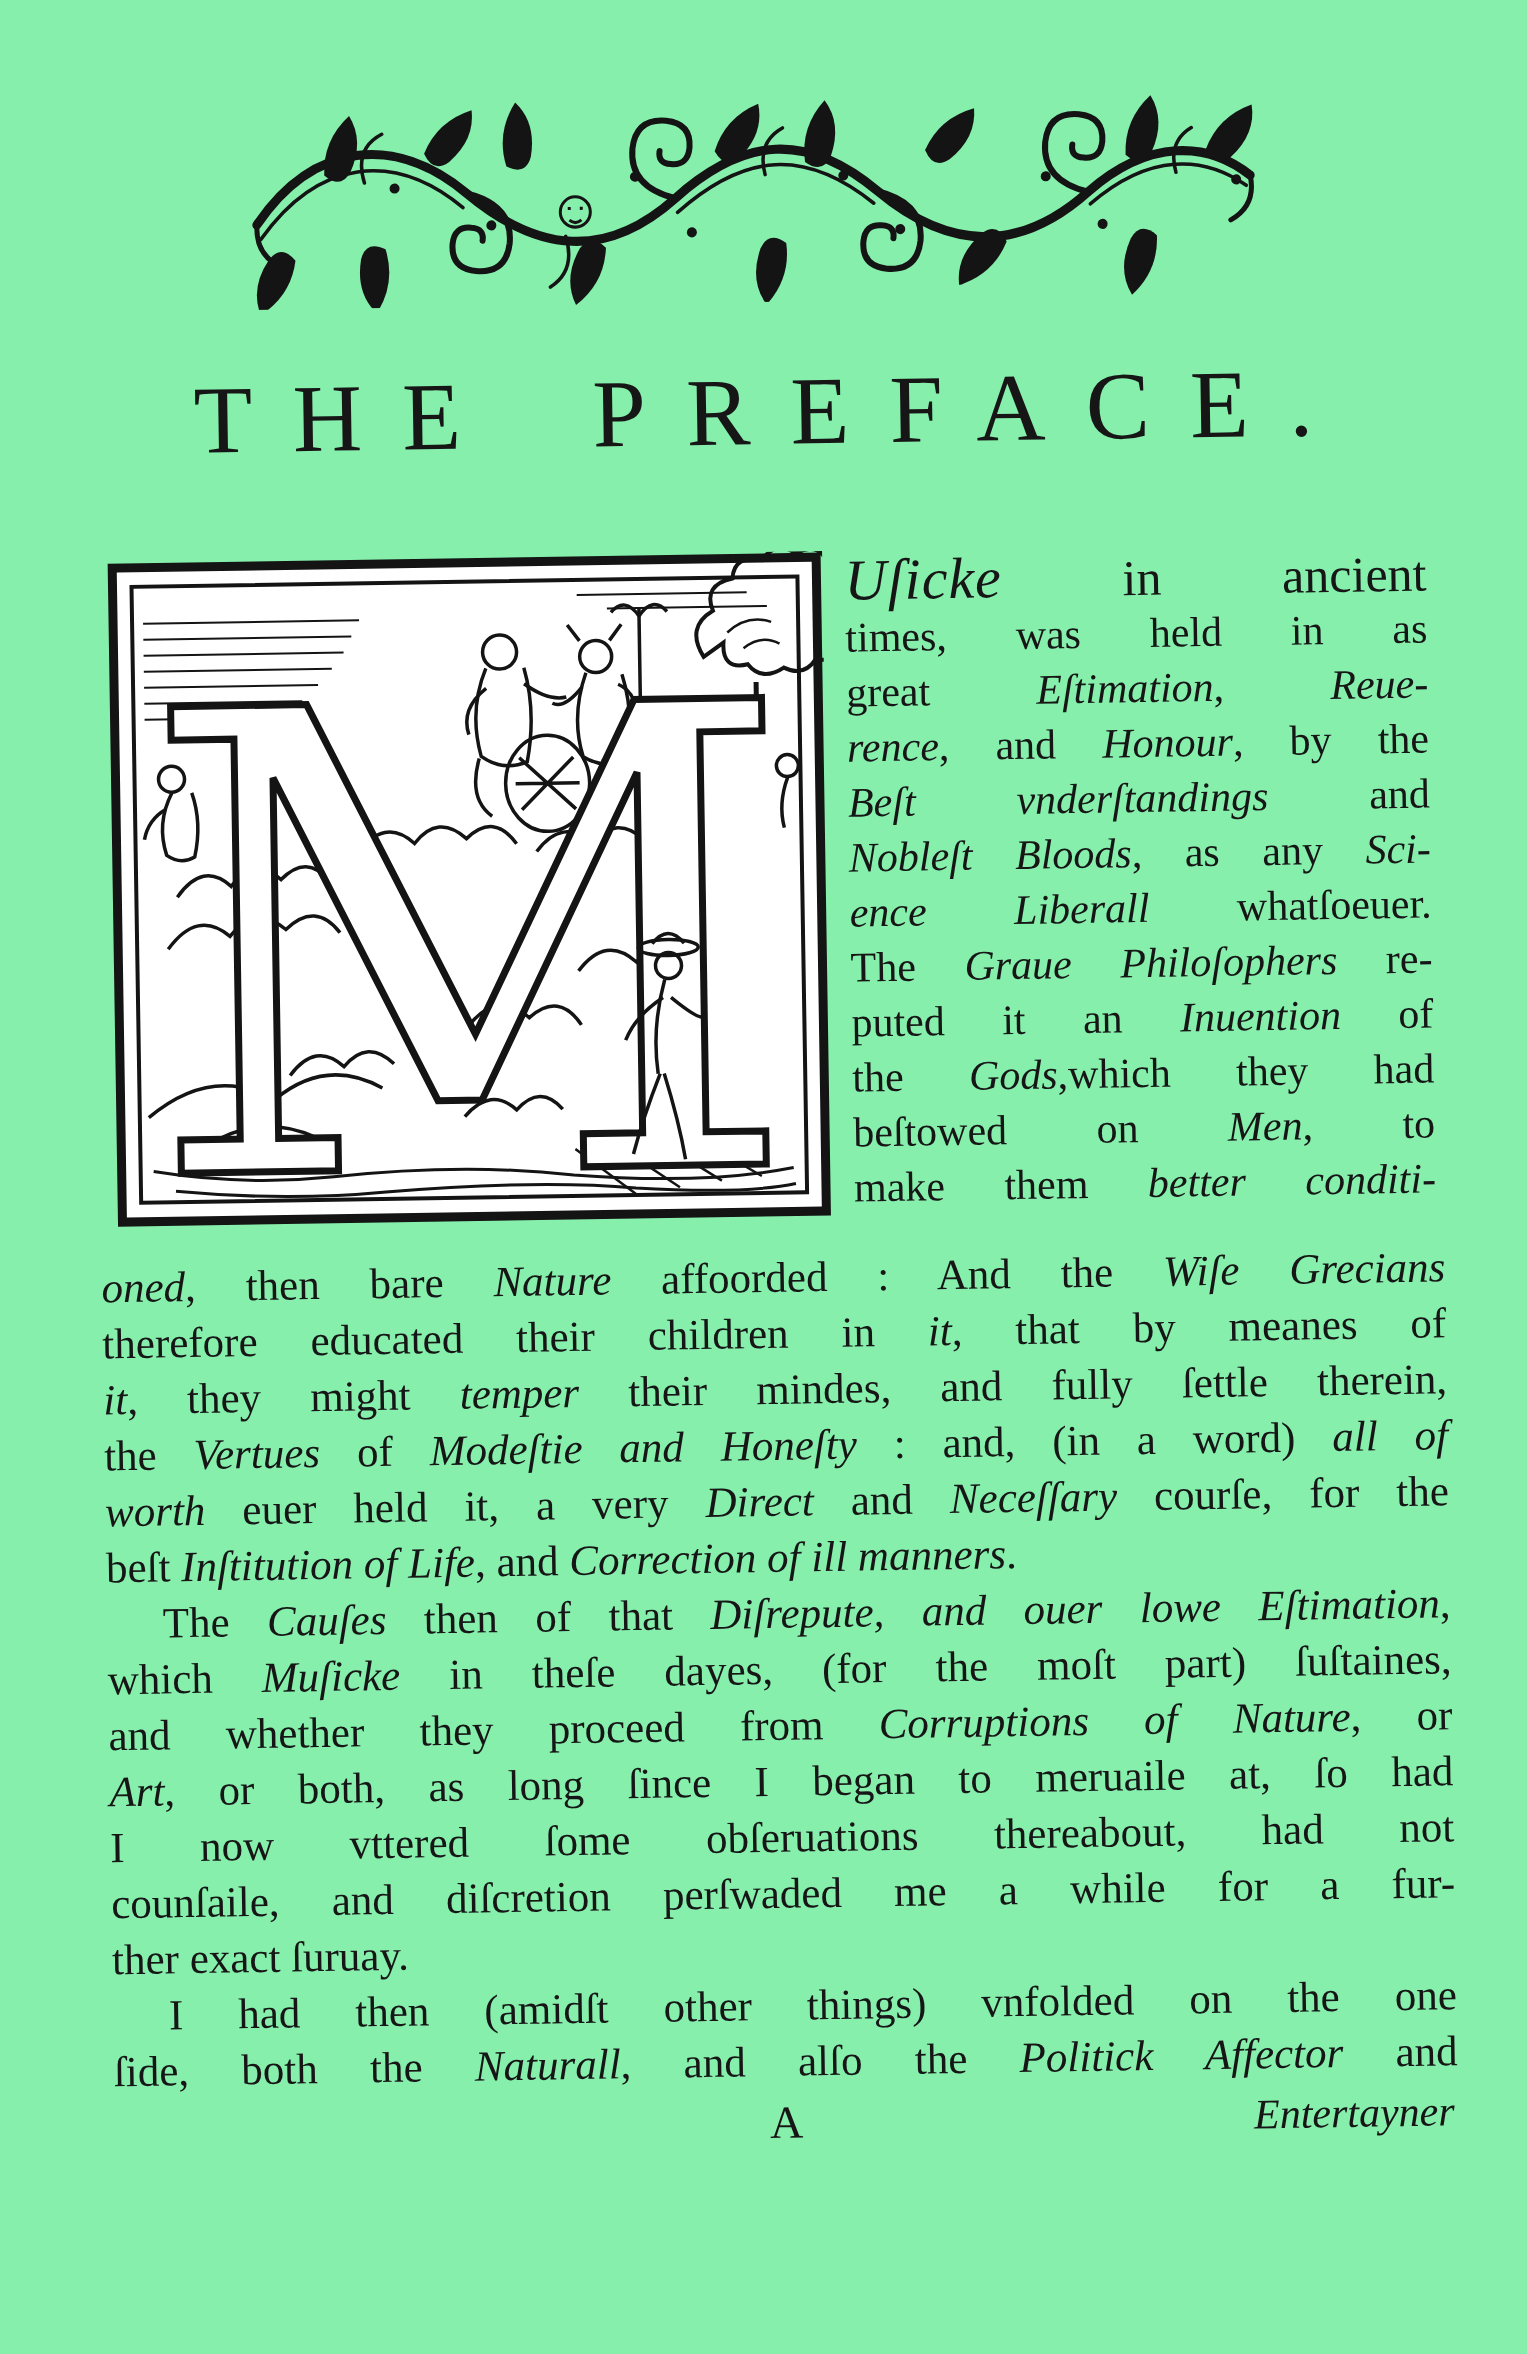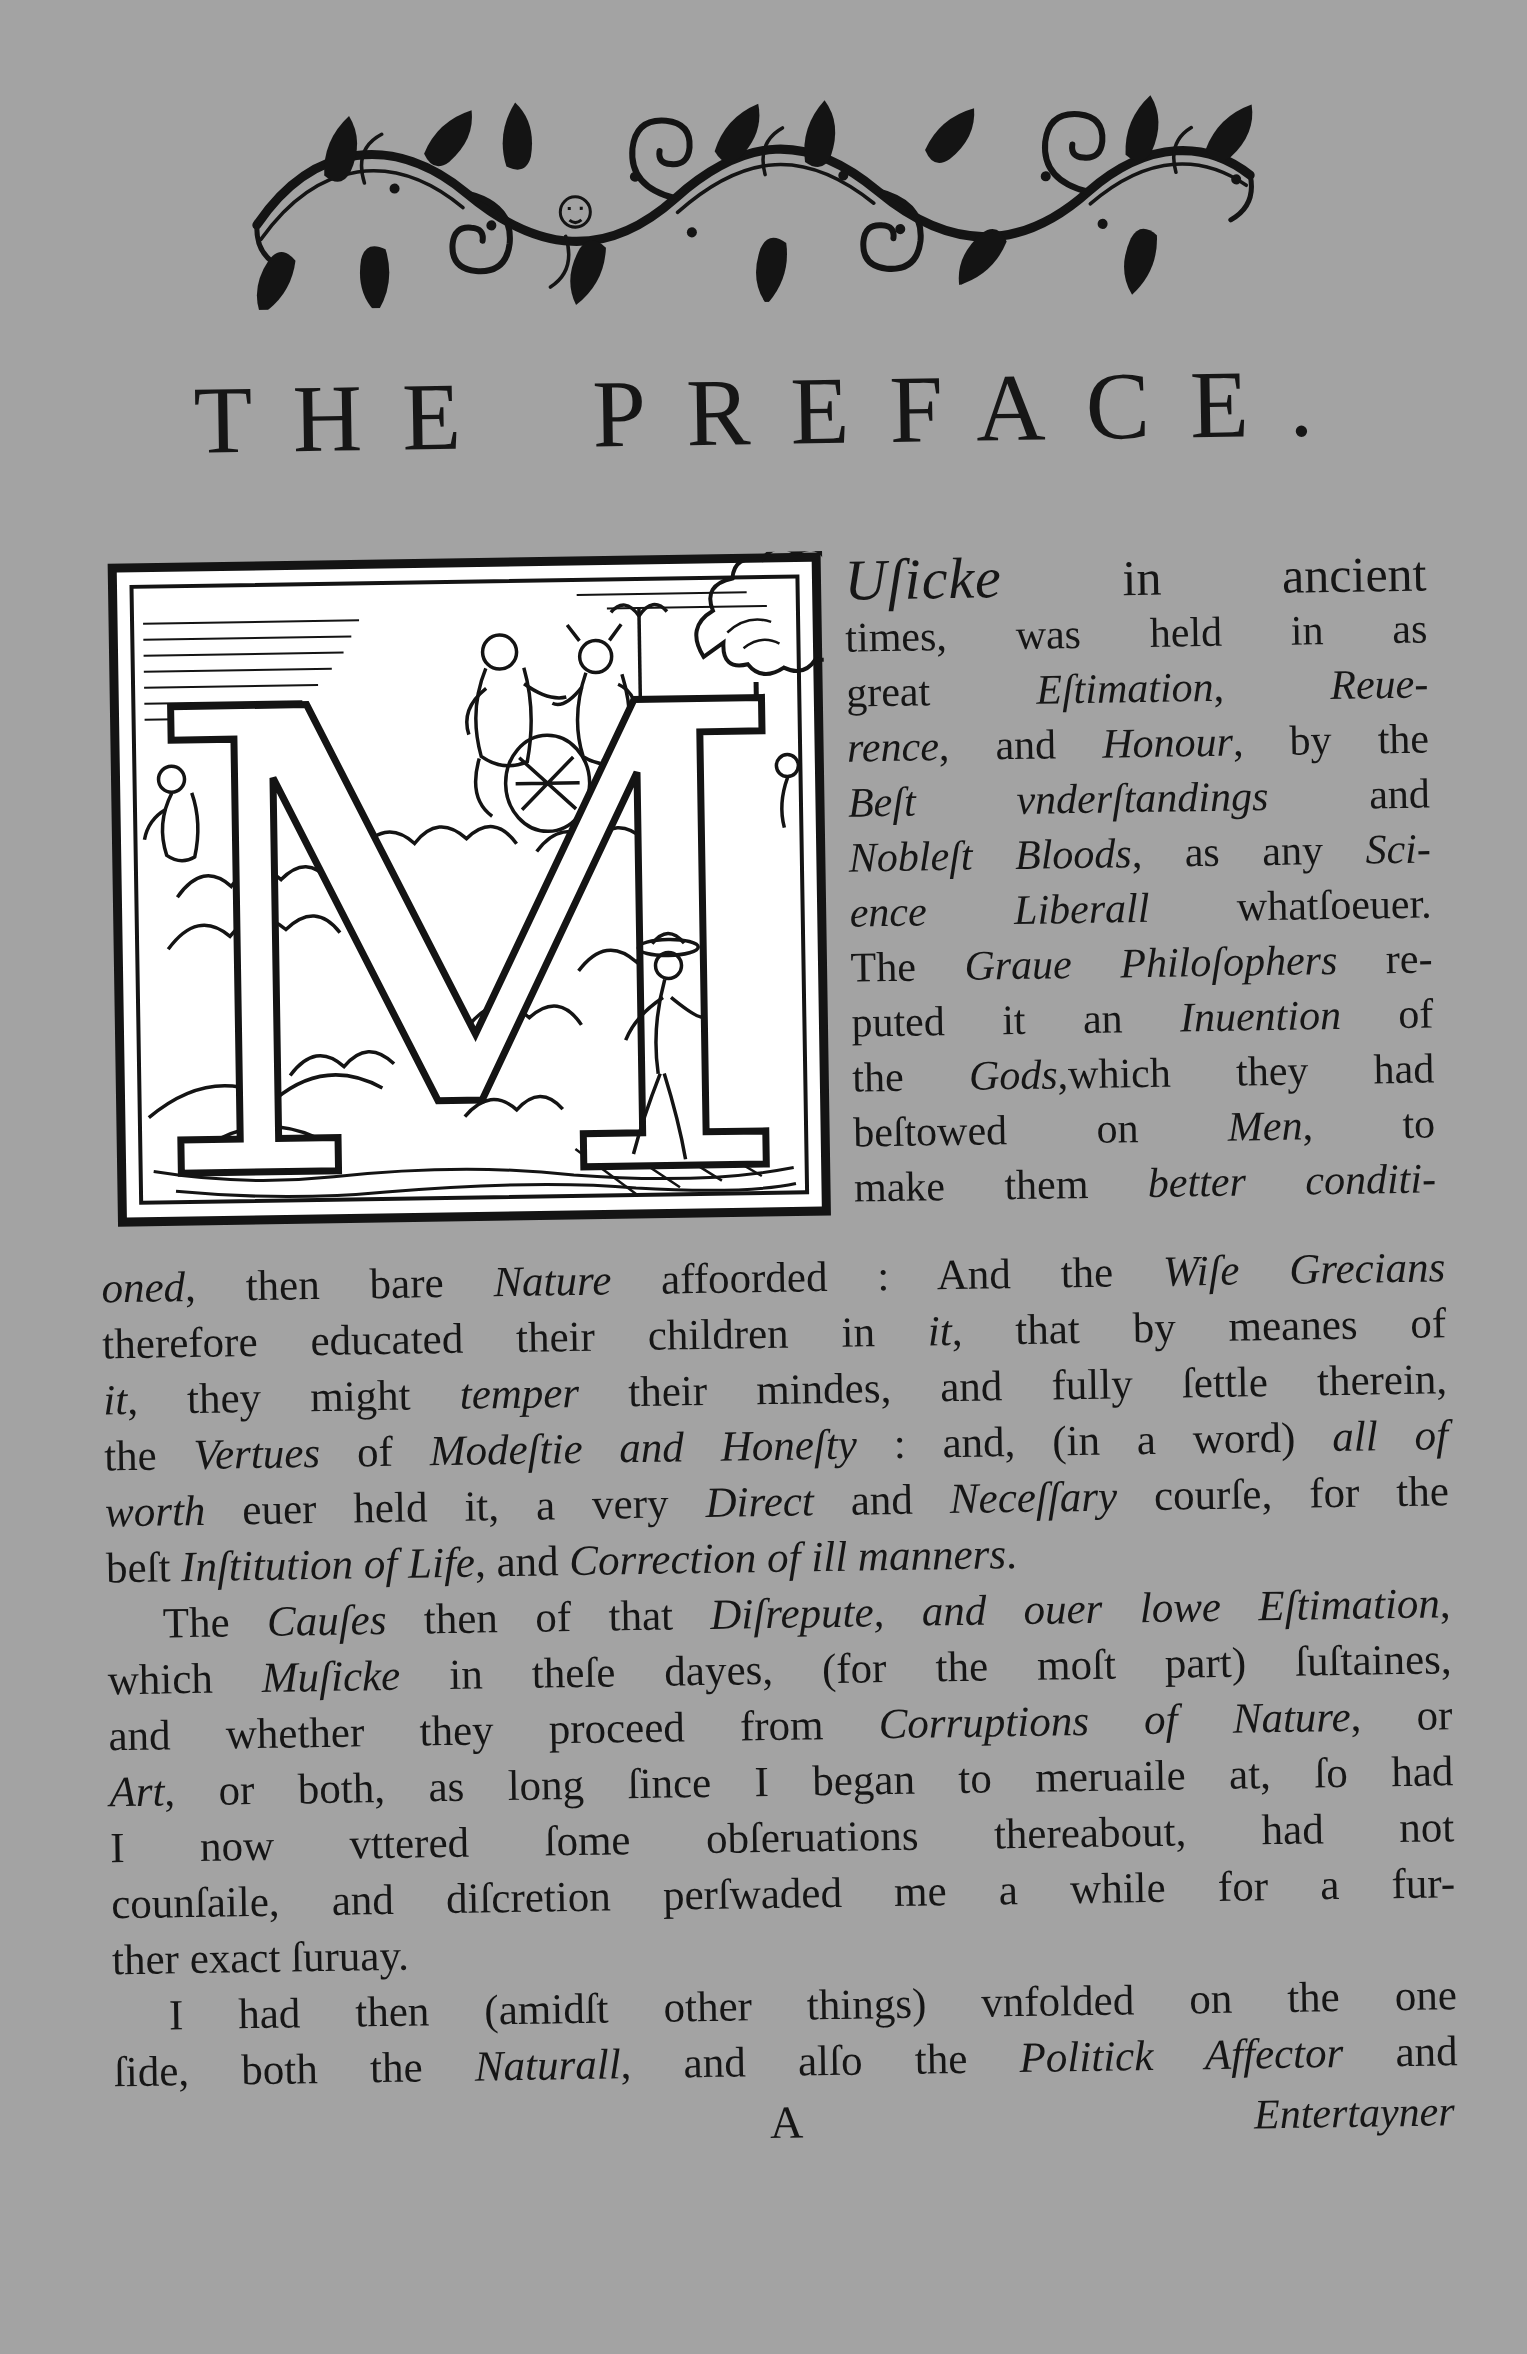--- a/index.html
+++ b/index.html
@@ -1,16 +1,16 @@
 <!DOCTYPE html>
 <html><head>
 <meta charset="utf-8">
 <style>
   html,body{margin:0;padding:0;background:#ffffff;}
-  .page{position:relative;width:1527px;height:2354px;background:#a3a3a3;color:#161616;
+  .page{position:relative;width:1527px;height:2354px;background:#86efac;color:#161616;
         font-family:"Liberation Serif","DejaVu Serif",serif;overflow:hidden;}
   .sheet{position:absolute;inset:0;transform:rotate(-0.9deg);transform-origin:50% 45%;}
   svg{display:block;width:100%;height:100%;}
 
   .headpiece{position:absolute;left:258px;top:90px;width:1018px;height:212px;}
 
   .page-title{position:absolute;left:0;top:356px;width:100%;margin:0;text-align:center;
               font-size:96px;font-weight:400;letter-spacing:0.42em;word-spacing:0.28em;
               text-indent:0.42em;white-space:nowrap;}
 

